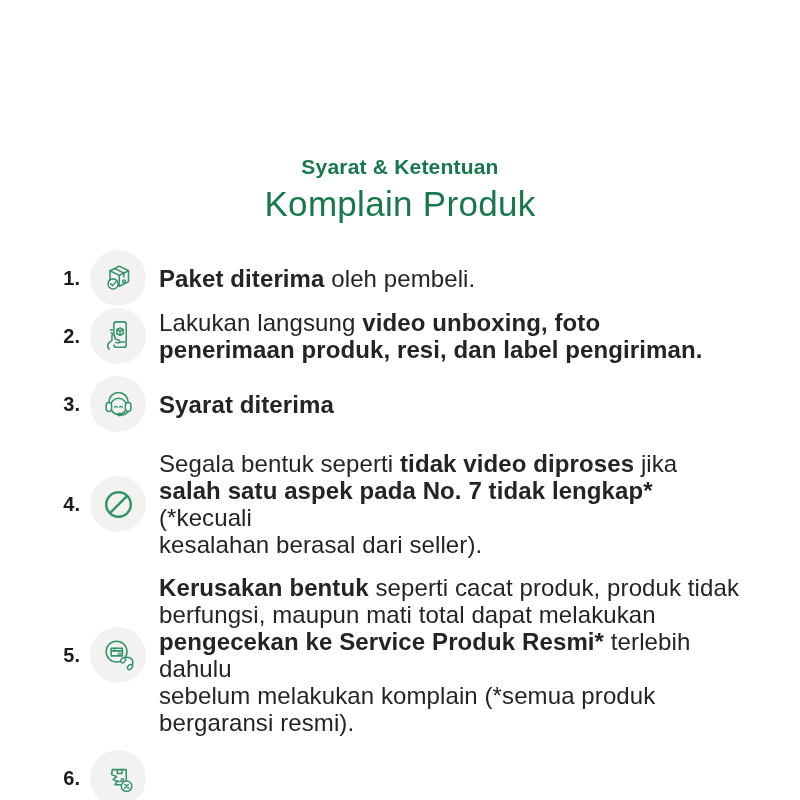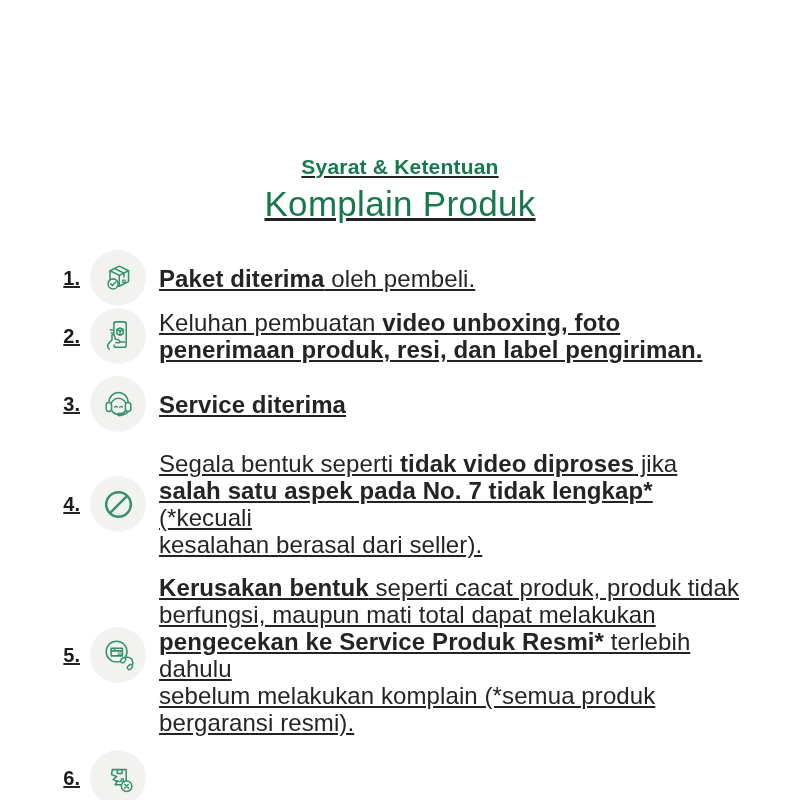--- a/index.html
+++ b/index.html
@@ -1,20 +1,19 @@
 <!DOCTYPE html>
 <html><head>
 <meta charset="utf-8">
 <style>
   html,body { margin:0; padding:0; background:#fff; }
   .page {
     position:relative; width:800px; height:800px; background:#ffffff;
     font-family:"Liberation Sans", sans-serif; overflow:hidden;
     color:#232323;
-    text-decoration:underline;
   }
   header { text-align:center; padding-top:154px; }
   .subtitle {
     color:var(--green); font-weight:700; font-size:21px; line-height:26px;
     letter-spacing:.2px;
   }
   .title {
     color:var(--green); font-weight:300; font-size:35px; line-height:44px;
     margin:2px 15px 0; letter-spacing:.3px;
   }
@@ -69,38 +68,38 @@
           <svg viewBox="0 0 48 48" fill="none" stroke-width="2" stroke-linecap="round" stroke-linejoin="round">
     <rect x="18" y="5" width="16" height="33" rx="3"></rect>
     <path d="M20 31 h12"></path>
     <path d="M22 15 l4-2 4 2 v5.5 l-4 2 -4-2 z"></path>
     <path d="M22 15 l4 2 4-2"></path>
             <path d="M26 17 v5.5"></path>
     <path d="M13.5 15.5 h2.5 M14.5 19.5 h1.5"></path>
     <path class="wfill" d="M12 40.5 c-2.5-2.5-2.5-6 0-8.5 l3.5-3.2 v-6 c0-2 2.6-2 3.1-.2 l1.2 4.7 4.6 1.6 c2 .7 1.4 3.4-.6 3.2 l-3.3-.3"></path>
           </svg>
         </span>
-    <p class="text"><span class="">Keluhan pembuatan </span><span class="b">video unboxing, foto
+    <p class="text"><span class="">Lakukan langsung </span><span class="b">video unboxing, foto
 penerimaan produk, resi, dan label pengiriman.</span></p>
   </div>
 
   <div class="row" style="margin-bottom: 18px;">
     <span class="num">3.</span>
     <span class="icon-circle">
           <svg viewBox="0 0 48 48" fill="none" stroke-width="2" stroke-linecap="round" stroke-linejoin="round">
     <circle cx="24" cy="26.5" r="10.5"></circle>
     <path d="M11.5 24.5 v-3.5 a12.5 12.5 0 0 1 25 0 v3.5"></path>
     <rect class="wfill" x="8" y="21.5" width="7" height="11.5" rx="3.4"></rect>
     <rect class="wfill" x="33" y="21.5" width="7" height="11.5" rx="3.4"></rect>
     <path d="M19 27.5 a2 2 0 0 1 3.4 0 M25.6 27.5 a2 2 0 0 1 3.4 0" stroke-width="1.7"></path>
     <path d="M36.5 33 q-4.5 5.5-9.5 4.3"></path>
     <ellipse cx="25.5" cy="37" rx="2.4" ry="1.6"></ellipse>
           </svg>
         </span>
-    <p class="text"><span class="b">Service diterima</span></p>
+    <p class="text"><span class="b">Syarat diterima</span></p>
   </div>
 
   <div class="row" style="margin-bottom: 16px;">
     <span class="num">4.</span>
     <span class="icon-circle">
           <svg viewBox="0 0 48 48" fill="none" stroke-width="2" stroke-linecap="round" stroke-linejoin="round">
     <circle cx="24" cy="24" r="16" stroke-width="3.2"></circle>
     <path d="M13.8 34.2 L34.2 13.8" stroke-width="3.2"></path>
           </svg>
         </span>

